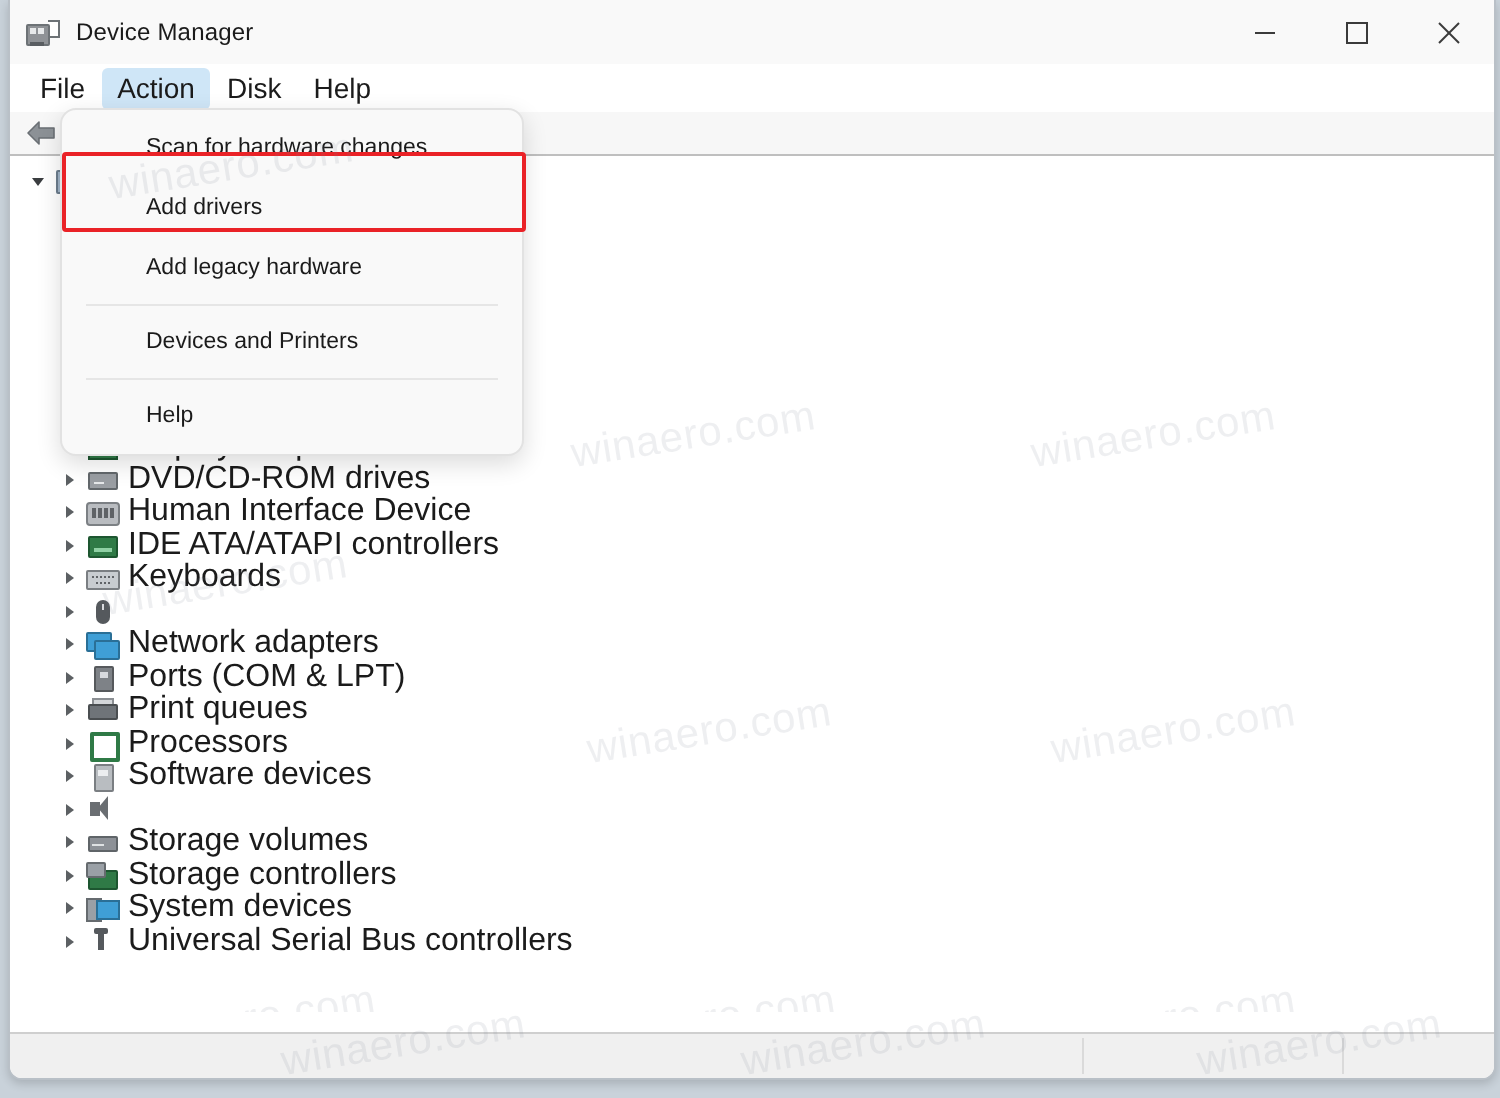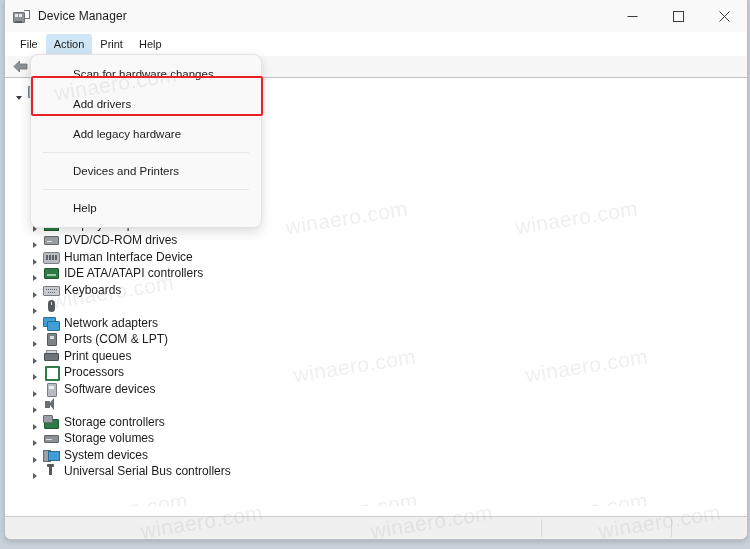--- a/index.html
+++ b/index.html
@@ -90,21 +90,21 @@
   .menubar {
     height: 24px;
     background: #ffffff;
     display: flex;
     align-items: center;
     padding-left: 7px;
     position: relative;
     z-index: 5;
   }
   .menu-item {
-    font-size: 11px;
+    font-size: 14px;
     color: #1b1b1b;
     padding: 3px 8px;
     border-radius: 3px;
     line-height: 15px;
   }
   .menu-item.active { background: #cfe6f7; }
   
   .toolbar {
     height: 21px;
     background: #f7f7f7;
@@ -136,22 +136,22 @@
     overflow: hidden;
   }
   .tree {
     position: absolute;
     left: 0; top: 5px;
     width: 100%;
   }
   .tree-row {
     height: 16.5px;
     display: flex;
-    align-items: flex-end;
-    font-size: 12px;
+    align-items: center;
+    font-size: 16px;
     color: #1b1b1b;
     white-space: nowrap;
   }
   .tw {
     width: 16px;
     display: flex; align-items: center; justify-content: center;
     flex: none;
   }
   .chev {
     width: 0; height: 0;
@@ -304,21 +304,21 @@
               <line x1="0.5" y1="0.5" x2="10.5" y2="10.5" stroke="#3b3b3b" stroke-width="1"></line>
               <line x1="10.5" y1="0.5" x2="0.5" y2="10.5" stroke="#3b3b3b" stroke-width="1"></line>
             </svg>
         </div>
       </div>
     </div>
 
     <div class="menubar">
       <div class="menu-item">File</div>
       <div class="menu-item active">Action</div>
-      <div class="menu-item">Print</div>
+      <div class="menu-item">Disk</div>
       <div class="menu-item">Help</div>
     </div>
 
     <div class="toolbar">
       <div class="tb-back">
         <svg width="15" height="13" viewBox="0 0 15 13">
           <path d="M6.5 1 L1 6.5 L6.5 12 L6.5 9 L14 9 L14 4 L6.5 4 Z" fill="#8c9196" stroke="#6a6f74" stroke-width="0.8" stroke-linejoin="round"></path>
         </svg>
       </div>
       <div class="tb-generic">
@@ -512,34 +512,34 @@
               <div class="i-snd"></div>
               <div class="i-snd2"></div>
             </div>
         </div>
 
         <div class="tree-row row-child">
           <div class="tw">
               <div class="chev"></div>
             </div>
           <div class="ico">
+              <div class="i-disk"></div>
+            </div>
+          <div class="label">Storage volumes</div>
+        </div>
+
+        <div class="tree-row row-child">
+          <div class="tw">
+              <div class="chev"></div>
+            </div>
+          <div class="ico">
               <div class="i-stc"></div>
               <div class="i-stc2"></div>
             </div>
           <div class="label">Storage controllers</div>
-        </div>
-
-        <div class="tree-row row-child">
-          <div class="tw">
-              <div class="chev"></div>
-            </div>
-          <div class="ico">
-              <div class="i-disk"></div>
-            </div>
-          <div class="label">Storage volumes</div>
         </div>
 
         <div class="tree-row row-child">
           <div class="tw">
               <div class="chev"></div>
             </div>
           <div class="ico">
               <div class="i-sys"></div>
               <div class="i-sys2"></div>
             </div>

